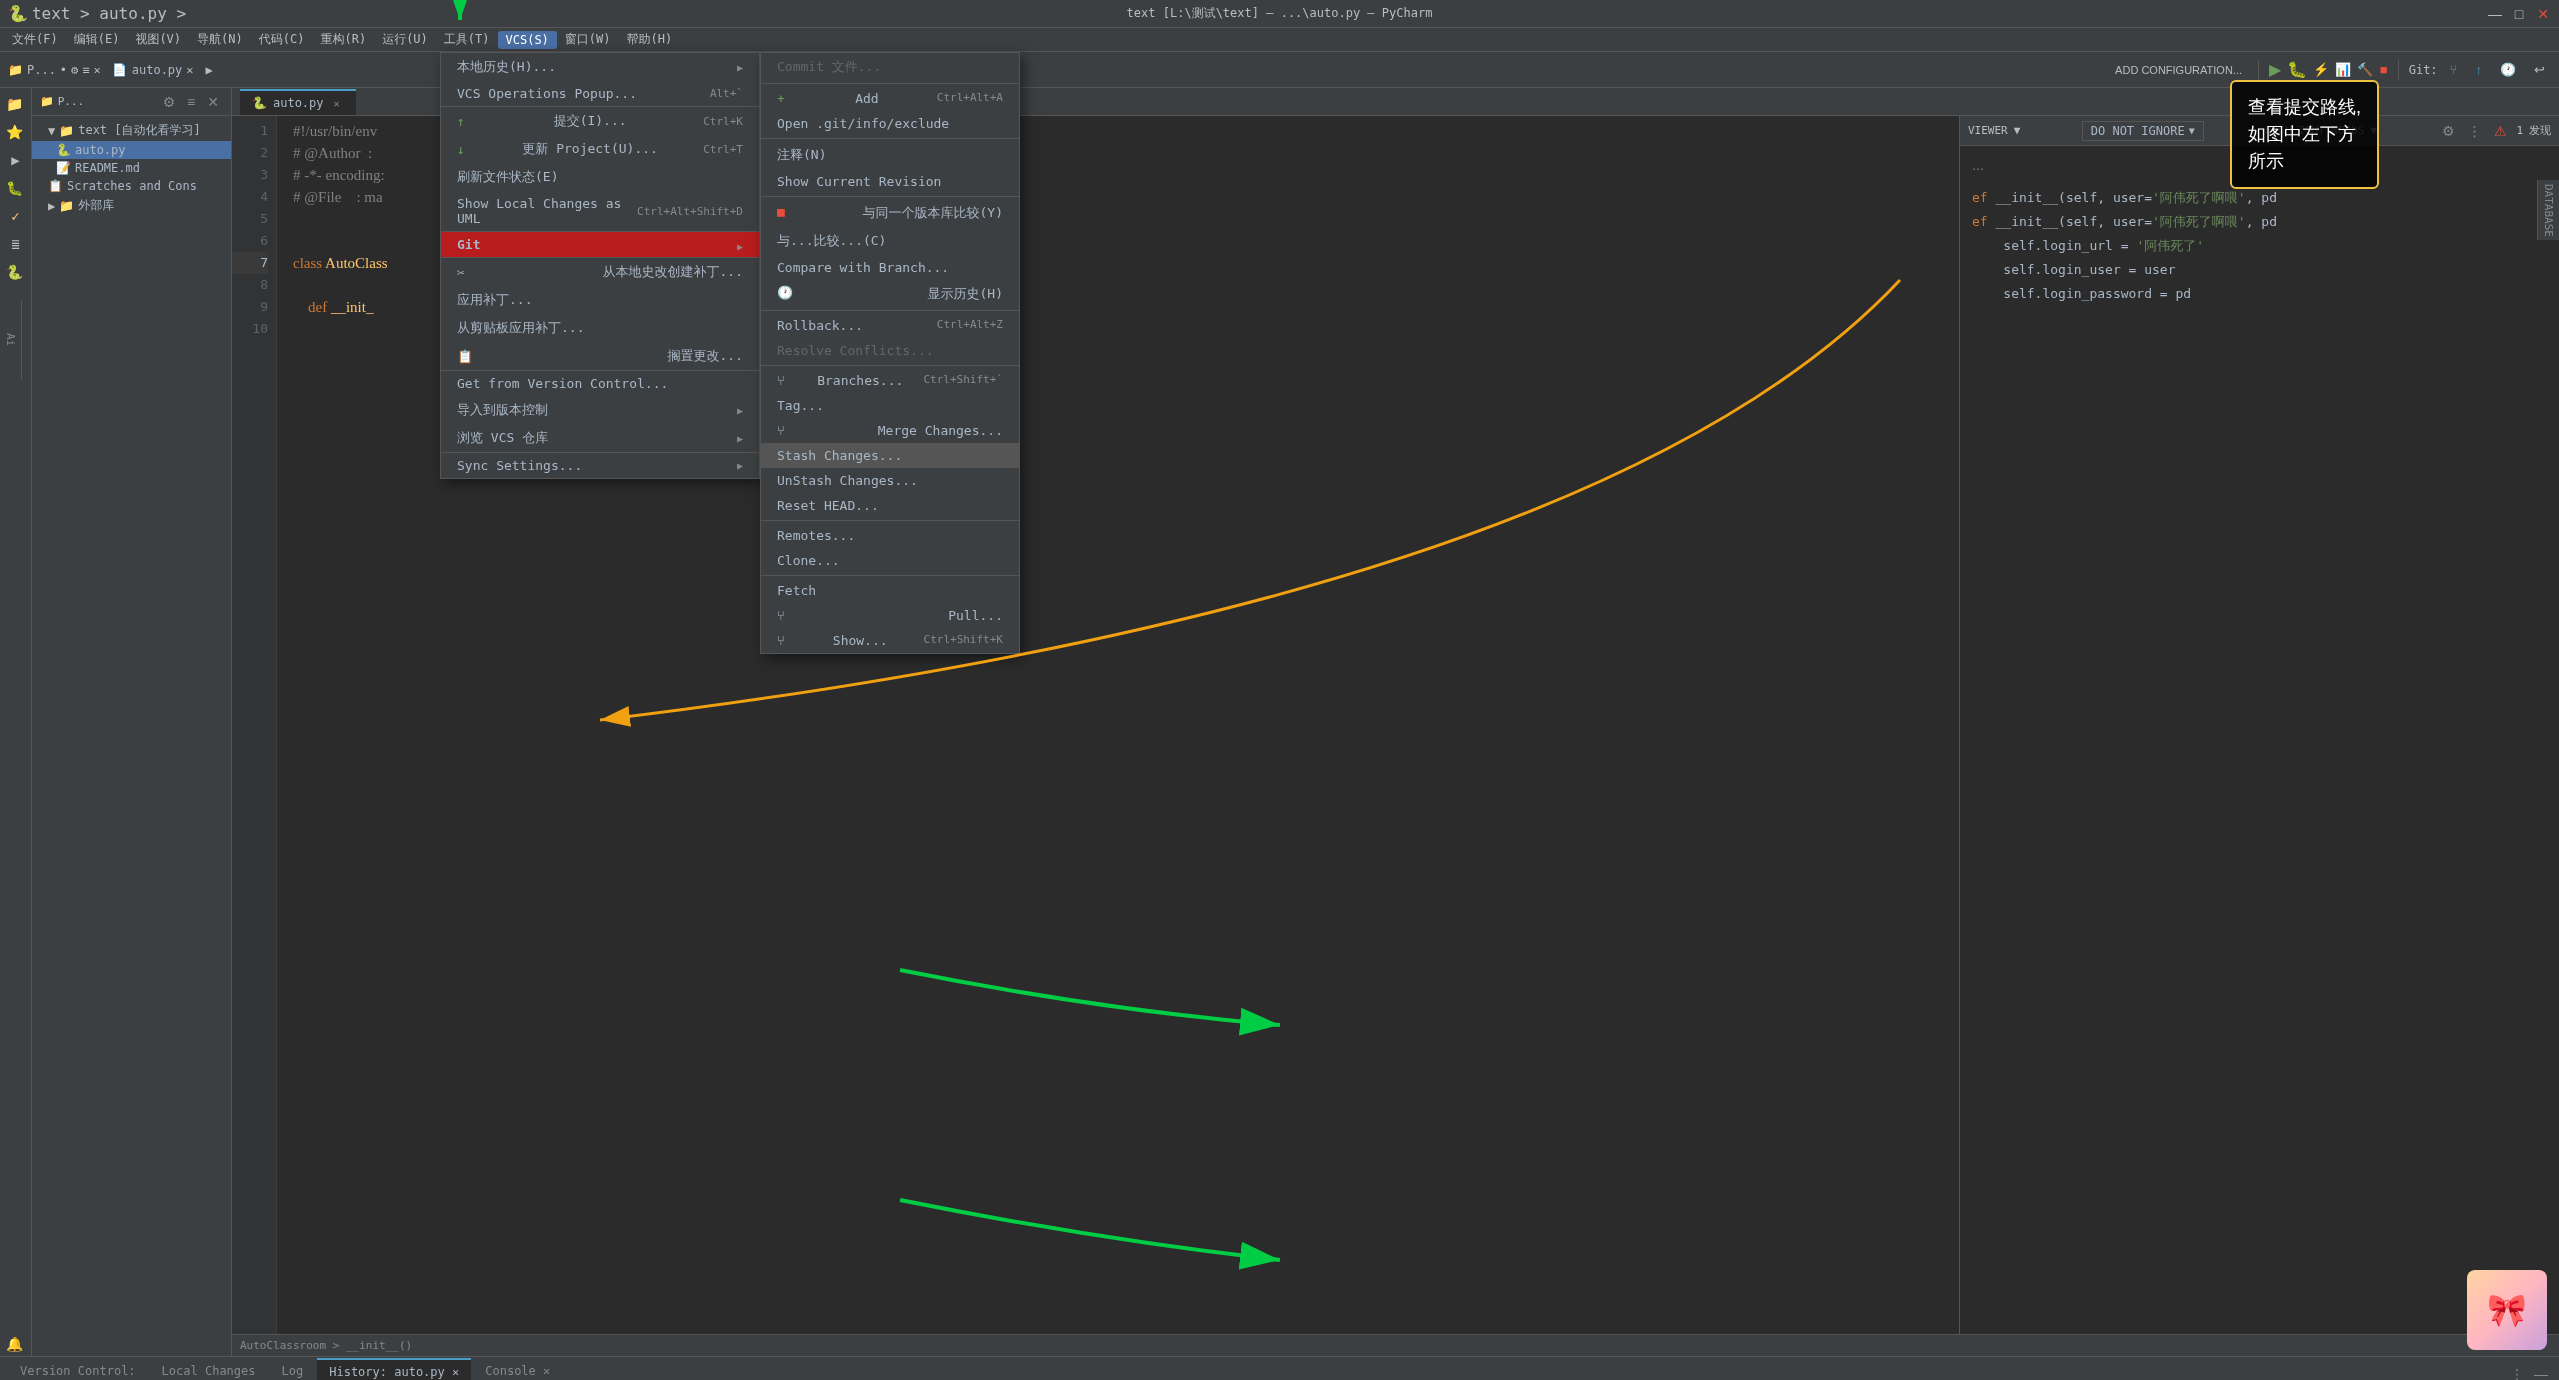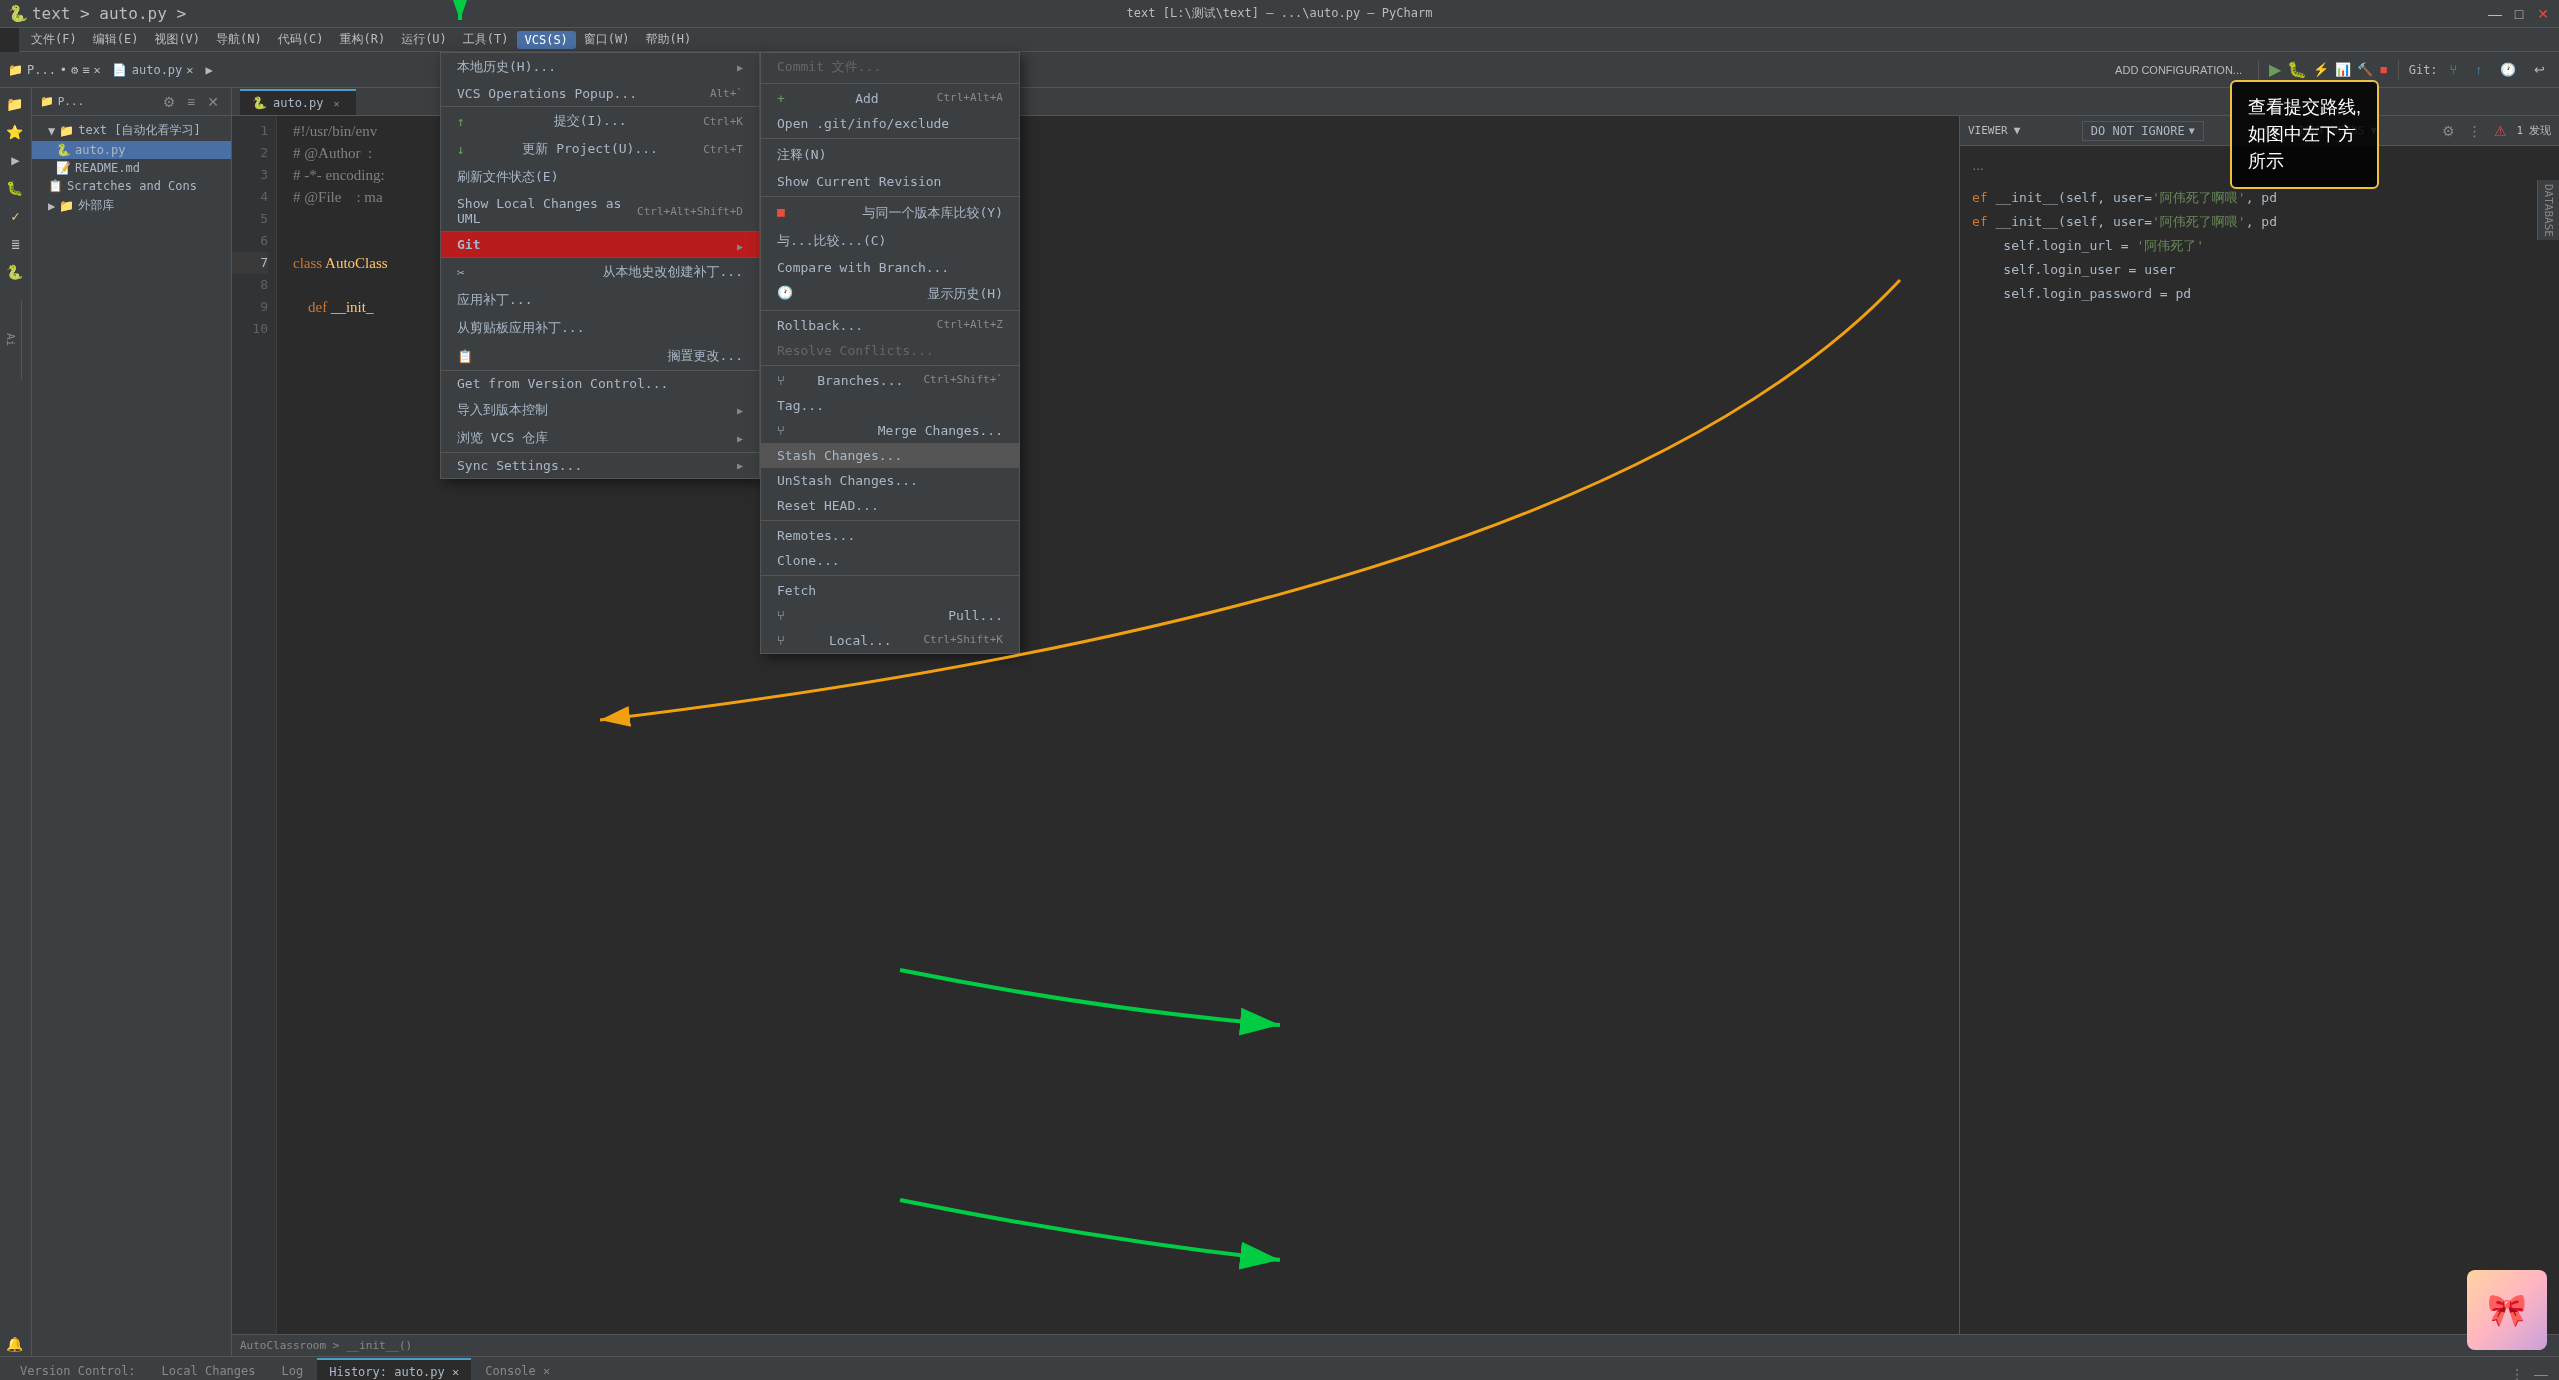--- a/index.html
+++ b/index.html
@@ -59,21 +59,20 @@
     
     .menu-bar {
       background: #3c3f41;
       height: 24px;
       display: flex;
       align-items: center;
       padding: 0 4px;
       border-bottom: 1px solid #555;
       font-size: 12px;
       color: #bbb;
-      margin-left: 19px;
     }
     .menu-item {
       padding: 2px 8px;
       cursor: pointer;
       border-radius: 3px;
     }
     .menu-item.highlighted {
       background: #4a6fa5;
       color: #fff;
     }
@@ -809,21 +808,21 @@
   <div class="git-menu-separator"></div>
   <div class="git-menu-item">
     <span>Fetch</span>
   </div>
   <div class="git-menu-item">
     <span style="width:20px;">⑂</span>
     <span>Pull...</span>
   </div>
   <div class="git-menu-item">
     <span style="width:20px;">⑂</span>
-    <span>Local...</span>
+    <span>Show...</span>
     <span class="shortcut">Ctrl+Shift+K</span>
   </div>
 </div>
 
 <div class="annotation-box" style="right:180px;top:80px;font-size:18px;">
   <span style="white-space:pre-line;">查看提交路线,
 如图中左下方
 所示</span>
 </div>
 

